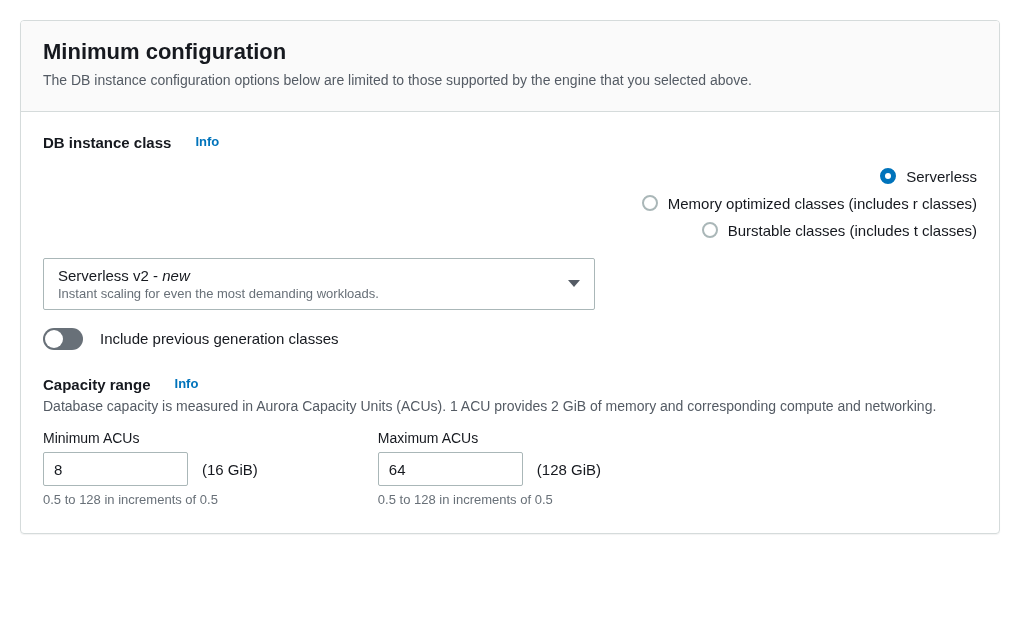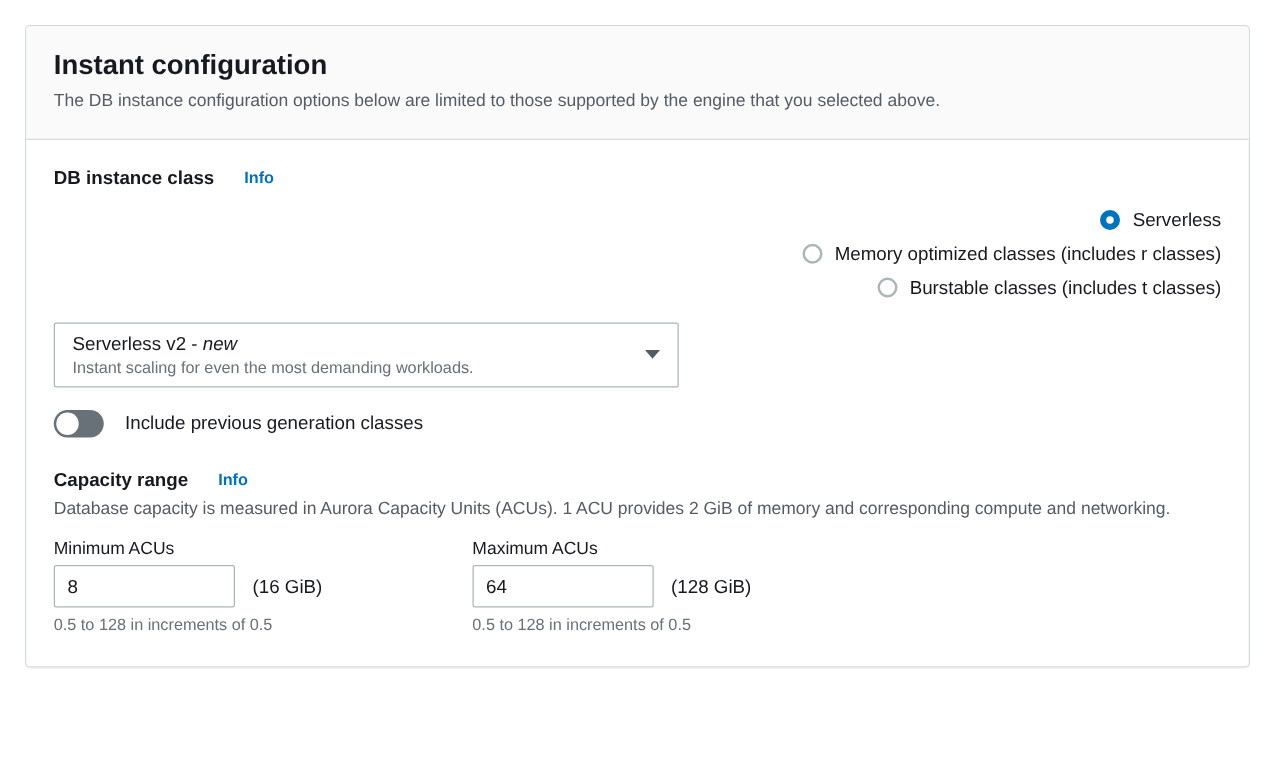--- a/index.html
+++ b/index.html
@@ -77,21 +77,21 @@
     .radio-circle.selected {
       border: 5px solid #0073bb;
       background: #fff;
     }
     .radio-label {
       font-size: 15px;
       color: #16191f;
       font-weight: 500;
     }
     .select-box {
-      width: 500px;
+      width: 552px;
       border: 1px solid #aab7b8;
       border-radius: 2px;
       padding: 8px 14px;
       display: flex;
       justify-content: space-between;
       align-items: center;
       cursor: pointer;
       margin-bottom: 18px;
       background: #fff;
     }
@@ -191,21 +191,21 @@
     }
     .section-label-row.capacity {
       margin-bottom: 4px;
     }
   </style>
 </head>
 <body>
 
 <div class="panel">
   <div class="panel-header">
-    <div class="panel-title">Instant configuration</div>
+    <div class="panel-title">Minimum configuration</div>
     <div class="panel-subtitle">The DB instance configuration options below are limited to those supported by the engine that you selected above.</div>
   </div>
   <div class="panel-body">
 
     <div class="section-label-row">
       <span class="section-label">DB instance class</span>
       <span class="info-link">Info</span>
     </div>
 
     <div class="radio-group">

